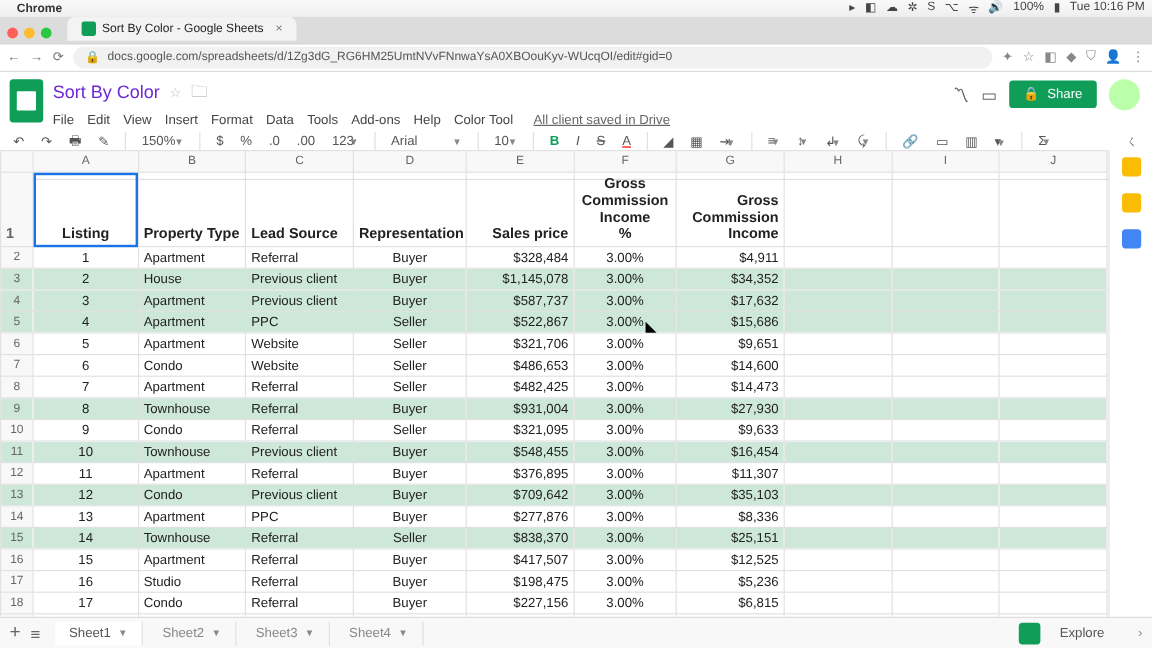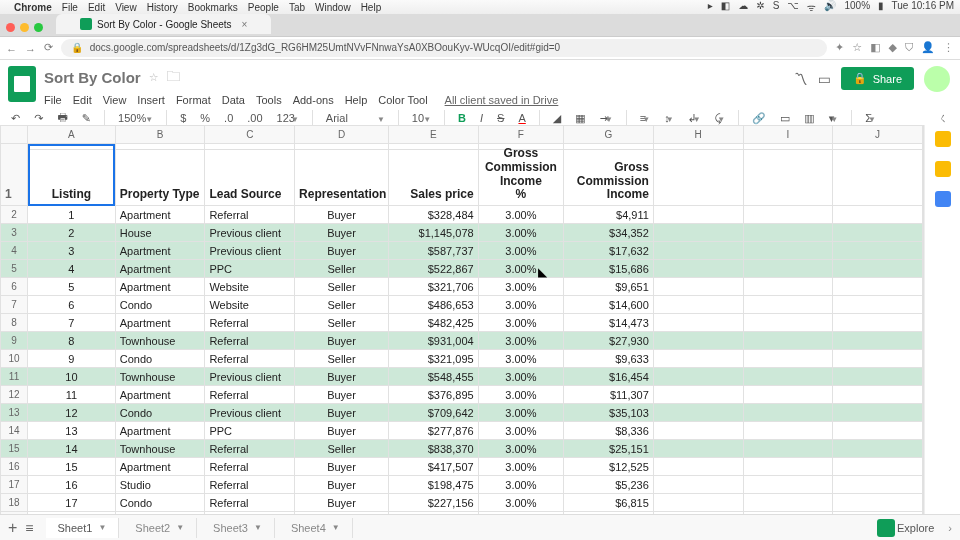--- a/index.html
+++ b/index.html
@@ -9,34 +9,34 @@
   .mac-bar { height: 14px; background: linear-gradient(#fafafa,#eee); display: flex; align-items: center; padding: 0 6px; font-size: 10px; color: #333; }
   .mac-bar .apple { margin-right: 8px; }
   .mac-bar .menus span { margin-right: 10px; }
   .mac-bar .right { margin-left: auto; display: flex; gap: 8px; color: #444; }
 
   
   .chrome-top { background: #dcdcdc; }
   .traffic { display: inline-flex; gap: 5px; padding: 4px 6px; vertical-align: middle; }
   .tl { width: 9px; height: 9px; border-radius: 50%; }
   .red{background:#ff5f57}.yel{background:#febc2e}.grn{background:#28c840}
-  .tab { display: inline-flex; align-items: center; background:#f3f3f3; border-radius:6px 6px 0 0; padding:3px 24px; margin-left:4px; font-size:10px; height:20px; }
+  .tab { display: inline-flex; align-items: center; background:#f3f3f3; border-radius:6px 6px 0 0; padding:3px 12px; margin-left:4px; font-size:10px; height:20px; }
   .tab .ico { width:12px;height:12px;background:#0f9d58;border-radius:2px;margin-right:5px; }
   .tab .x { margin-left:10px; color:#777; }
   .addr-row { display:flex; align-items:center; background:#fff; border-top:1px solid #ccc; border-bottom:1px solid #ddd; height:24px; padding:0 6px; gap:8px; font-size:11px; color:#555;}
   .addr-row .nav-ico { color:#777; }
   .addr-box { flex:1; display:flex; align-items:center; gap:6px; background:#f1f1f1; border-radius:12px; padding:2px 10px; height:18px; font-size:10px; color:#555;}
   .addr-icons { display:flex; gap:8px; color:#888; }
 
   
   .gs-head { display:flex; align-items:flex-start; padding:6px 10px 0 8px; }
   .gs-logo { width:28px;height:36px;background:#0f9d58;border-radius:3px;position:relative;margin-right:8px; }
   .gs-logo:after{content:"";position:absolute;top:10px;left:6px;right:6px;bottom:10px;background:#fff;border-radius:1px;}
   .gs-title-row { display:flex; align-items:center; gap:8px; }
-  .doc-title { font-size:15px; color:#737373;font-weight:bold; }
+  .doc-title { font-size:15px; color:#6d28d9; }
   .star { color:#bbb; }
   .folder-ico { color:#aaa; font-size:14px;}
   .gs-menus { display:flex; gap:11px; font-size:11px; color:#444; margin-top:4px;}
   .gs-menus .saved { text-decoration:underline; color:#666; margin-left:6px;}
   .gs-right { margin-left:auto; display:flex; align-items:center; gap:10px; }
   .share-btn { background:#0f9d58;color:#fff;border-radius:3px;padding:5px 12px;display:flex;align-items:center;gap:6px;font-size:11px;font-weight:500;}
   .avatar { width:26px;height:26px;border-radius:50%;background:#bfa; }
   .gs-ico { color:#666; font-size:14px;}
 
   
@@ -69,34 +69,31 @@
   .side-panel{position:absolute;right:0;top:125px;bottom:26px;width:36px;background:#fff;border-left:1px solid #eee;display:flex;flex-direction:column;align-items:center;padding-top:6px;gap:14px;}
   .side-panel .sq{width:16px;height:16px;border-radius:3px;}
   .sp1{background:#fbbc04}.sp2{background:#fbbc04}.sp3{background:#4285f4}
 
   .sheet-tabs{position:absolute;bottom:0;left:0;right:0;height:26px;border-top:1px solid #ddd;background:#f8f8f8;display:flex;align-items:center;padding:0 8px;gap:4px;font-size:11px;color:#555;}
   .sheet-tabs .plus{font-size:16px;color:#666;margin-right:4px;}
   .sheet-tabs .menu{font-size:14px;color:#666;margin-right:8px;}
   .stab{padding:4px 12px;border-right:1px solid #e0e0e0;display:flex;align-items:center;gap:6px;background:#fff;}
   .stab.inactive{background:transparent;color:#888;}
   .stab .dd{font-size:8px;color:#888;}
-  .explore{margin-left:auto;display:flex;align-items:center;gap:2px;color:#555;}
+  .explore{margin-left:auto;display:flex;align-items:center;gap:16px;color:#555;}
   .explore .eb{width:18px;height:18px;background:#0f9d58;border-radius:3px;}
 
   .cursor{position:absolute;left:538px;top:265px;font-size:12px;color:#000;pointer-events:none;}
 </style>
 </head>
 <body>
 
 <div class="mac-bar">
   <span class="apple"></span>
   <span class="menus" style="font-weight:600;margin-right:10px;">Chrome</span>
-  <span class="menus">
-    <span>File</span><span>Edit</span><span>View</span><span>History</span><span>Bookmarks</span><span>People</span><span>Tab</span><span>Window</span><span>Help</span>
-  </span>
   <span class="right">
     <span>▸</span>
     <span>◧</span>
     <span>☁</span>
     <span>✲</span>
     <span>S</span>
     <span>⌥</span>
     <span>ᯤ</span>
     <span>🔊</span>
     <span>100%</span>

